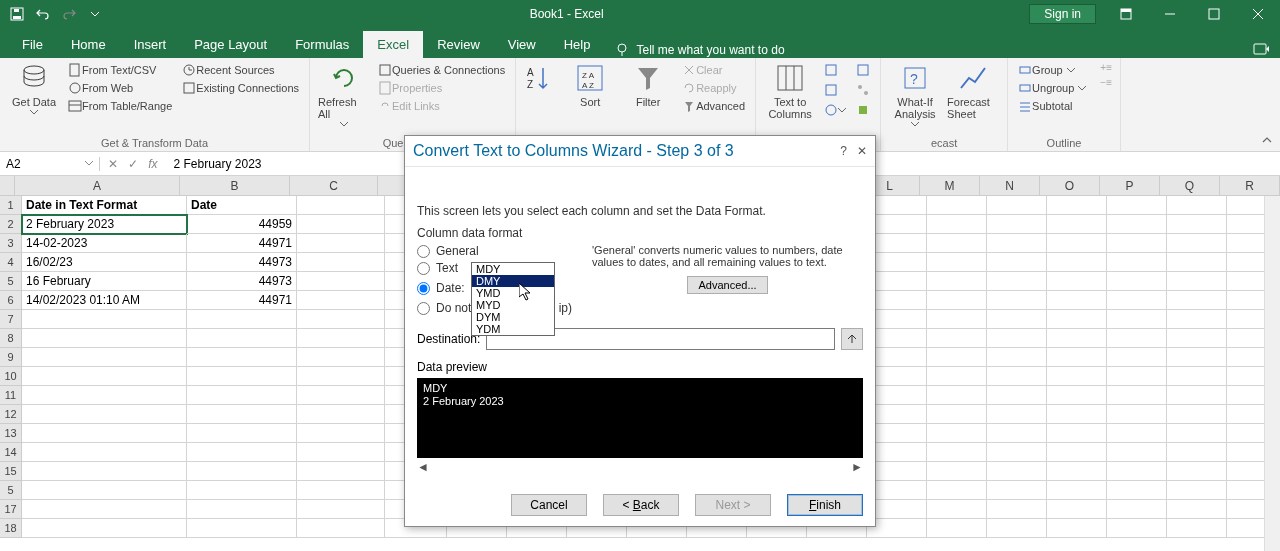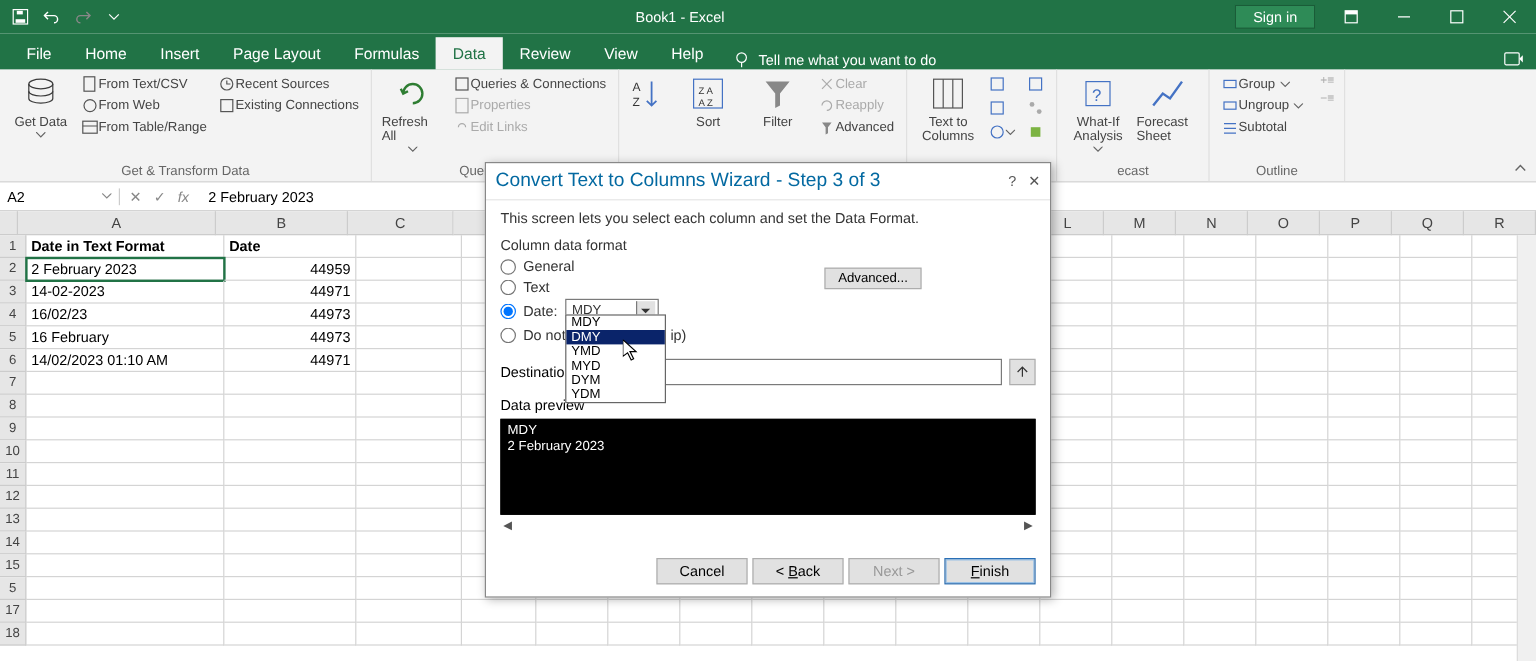--- a/index.html
+++ b/index.html
@@ -50,40 +50,40 @@
 .cell.bold { font-weight: bold; }
 .cell.right { justify-content: flex-end; }
 .cell.selected { outline: 2px solid #217346; outline-offset: -1px; }
 .vscroll { position: absolute; right: 0; top: 196px; width: 16px; bottom: 0; background: #f0f0f0; border-left: 1px solid #ddd; }
 
 
 .dialog { position: absolute; left: 404px; top: 135px; width: 472px; background: #fff; border: 1px solid #888; box-shadow: 2px 2px 8px rgba(0,0,0,0.3); font-size: 12px; z-index: 100; }
 .dialog-title { display: flex; align-items: center; justify-content: space-between; padding: 6px 8px; border-bottom: 1px solid #e5e5e5; }
 .dialog-title-text { font-size: 16px; color: #0369a1; }
 .dialog-title-btns { display: flex; gap: 10px; }
-.dialog-body { padding: 8px 12px; }
+.dialog-body { padding: 8px 12px; margin-top: 29px; }
 .dlg-desc { color: #333; margin-bottom: 8px; }
 .dlg-section-label { color: #333; margin-bottom: 4px; }
 .dlg-cols { display: flex; gap: 20px; }
 .radio-col { width: 155px; }
 .radio-row { display: flex; align-items: center; gap: 6px; margin-bottom: 3px; font-size: 12px; color: #333; }
 .radio-row input[type=radio] { margin: 0; }
 .date-select { width: 78px; height: 20px; border: 1px solid #7a7a7a; font-size: 11px; padding: 1px 2px; background: #fff; display: flex; align-items: center; justify-content: space-between; }
 .date-select .dd-arrow { background: #e1e1e1; width: 16px; height: 100%; display: flex; align-items: center; justify-content: center; border-left: 1px solid #7a7a7a; }
 .dropdown-list { position: absolute; left: 471px; top: 262px; width: 84px; background: #fff; border: 1px solid #666; z-index: 200; font-size: 11px; }
 .dropdown-list .dd-item { padding: 0px 4px; cursor: pointer; }
 .dropdown-list .dd-item.highlight { background: #0a246a; color: #fff; }
 .help-col { flex: 1; font-size: 11px; color: #333; }
 .adv-btn { margin-top: 8px; padding: 2px 10px; border: 1px solid #adadad; background: #e1e1e1; font-size: 11px; cursor: pointer; }
 .dest-row { display: flex; align-items: center; gap: 6px; margin: 10px 0; }
 .dest-input { flex: 1; height: 22px; border: 1px solid #7a7a7a; background: #fff; }
 .range-btn { width: 22px; height: 22px; border: 1px solid #adadad; background: #e1e1e1; display:flex; align-items:center; justify-content:center; }
 .preview-box { border: 2px solid #000; background: #000; color: #fff; font-family: "Courier New", monospace; font-size: 11px; height: 80px; padding: 2px 4px; white-space: pre; overflow: hidden; }
 .preview-scroll { display: flex; justify-content: space-between; padding: 2px 0; color: #555; }
-.dlg-buttons { display: flex; justify-content: flex-end; gap: 4px; padding: 10px 12px; }
+.dlg-buttons { display: flex; justify-content: flex-end; gap: 16px; padding: 10px 12px; }
 .dlg-btn { min-width: 76px; padding: 3px 10px; border: 1px solid #adadad; background: #e1e1e1; font-size: 12px; cursor: pointer; }
 .dlg-btn.disabled { color: #999; }
 .dlg-btn.primary { border: 1px solid #2a6fb5; box-shadow: inset 0 0 0 1px #9bc2e6; }
 
 .cursor-arrow { position: absolute; left: 519px; top: 283px; z-index: 300; pointer-events: none; }
 
 svg { display: block; }
 </style>
 </head>
 <body>
@@ -140,21 +140,21 @@
       </div>
   </div>
 </div>
 
 <div class="ribbon-tabs">
   <div class="ribbon-tab">File</div>
   <div class="ribbon-tab">Home</div>
   <div class="ribbon-tab">Insert</div>
   <div class="ribbon-tab">Page Layout</div>
   <div class="ribbon-tab">Formulas</div>
-  <div class="ribbon-tab active">Data</div>
+  <div class="ribbon-tab active">Excel</div>
   <div class="ribbon-tab">Review</div>
   <div class="ribbon-tab">View</div>
   <div class="ribbon-tab">Help</div>
   <div class="tellme">
     <svg width="16" height="16" viewBox="0 0 16 16">
         <circle cx="8" cy="6" r="4" fill="none" stroke="#fff"></circle>
         <line x1="8" y1="10" x2="8" y2="14" stroke="#fff"></line>
       </svg>
     <span>Tell me what you want to do</span>
   </div>
@@ -891,20 +891,21 @@
               </span>
           </span>
         </label>
         <label class="radio-row">
             <input type="radio" name="fmt" style="">
             <span>Do not</span>
             <span style="margin-left:auto">ip)</span>
           </label>
       </div>
       <div class="help-col">
+        <div>'General' converts numeric values to numbers, date values to dates, and all remaining values to text.</div>
         <div style="text-align:center"><button class="adv-btn">Advanced...</button></div>
       </div>
     </div>
     <div class="dest-row">
       <span>Destination:</span>
       <div class="dest-input"></div>
       <div class="range-btn">
           <svg width="12" height="12">
             <path d="M6 2 V10 M2 6 L6 2 L10 6" fill="none" stroke="#333"></path>
           </svg>

